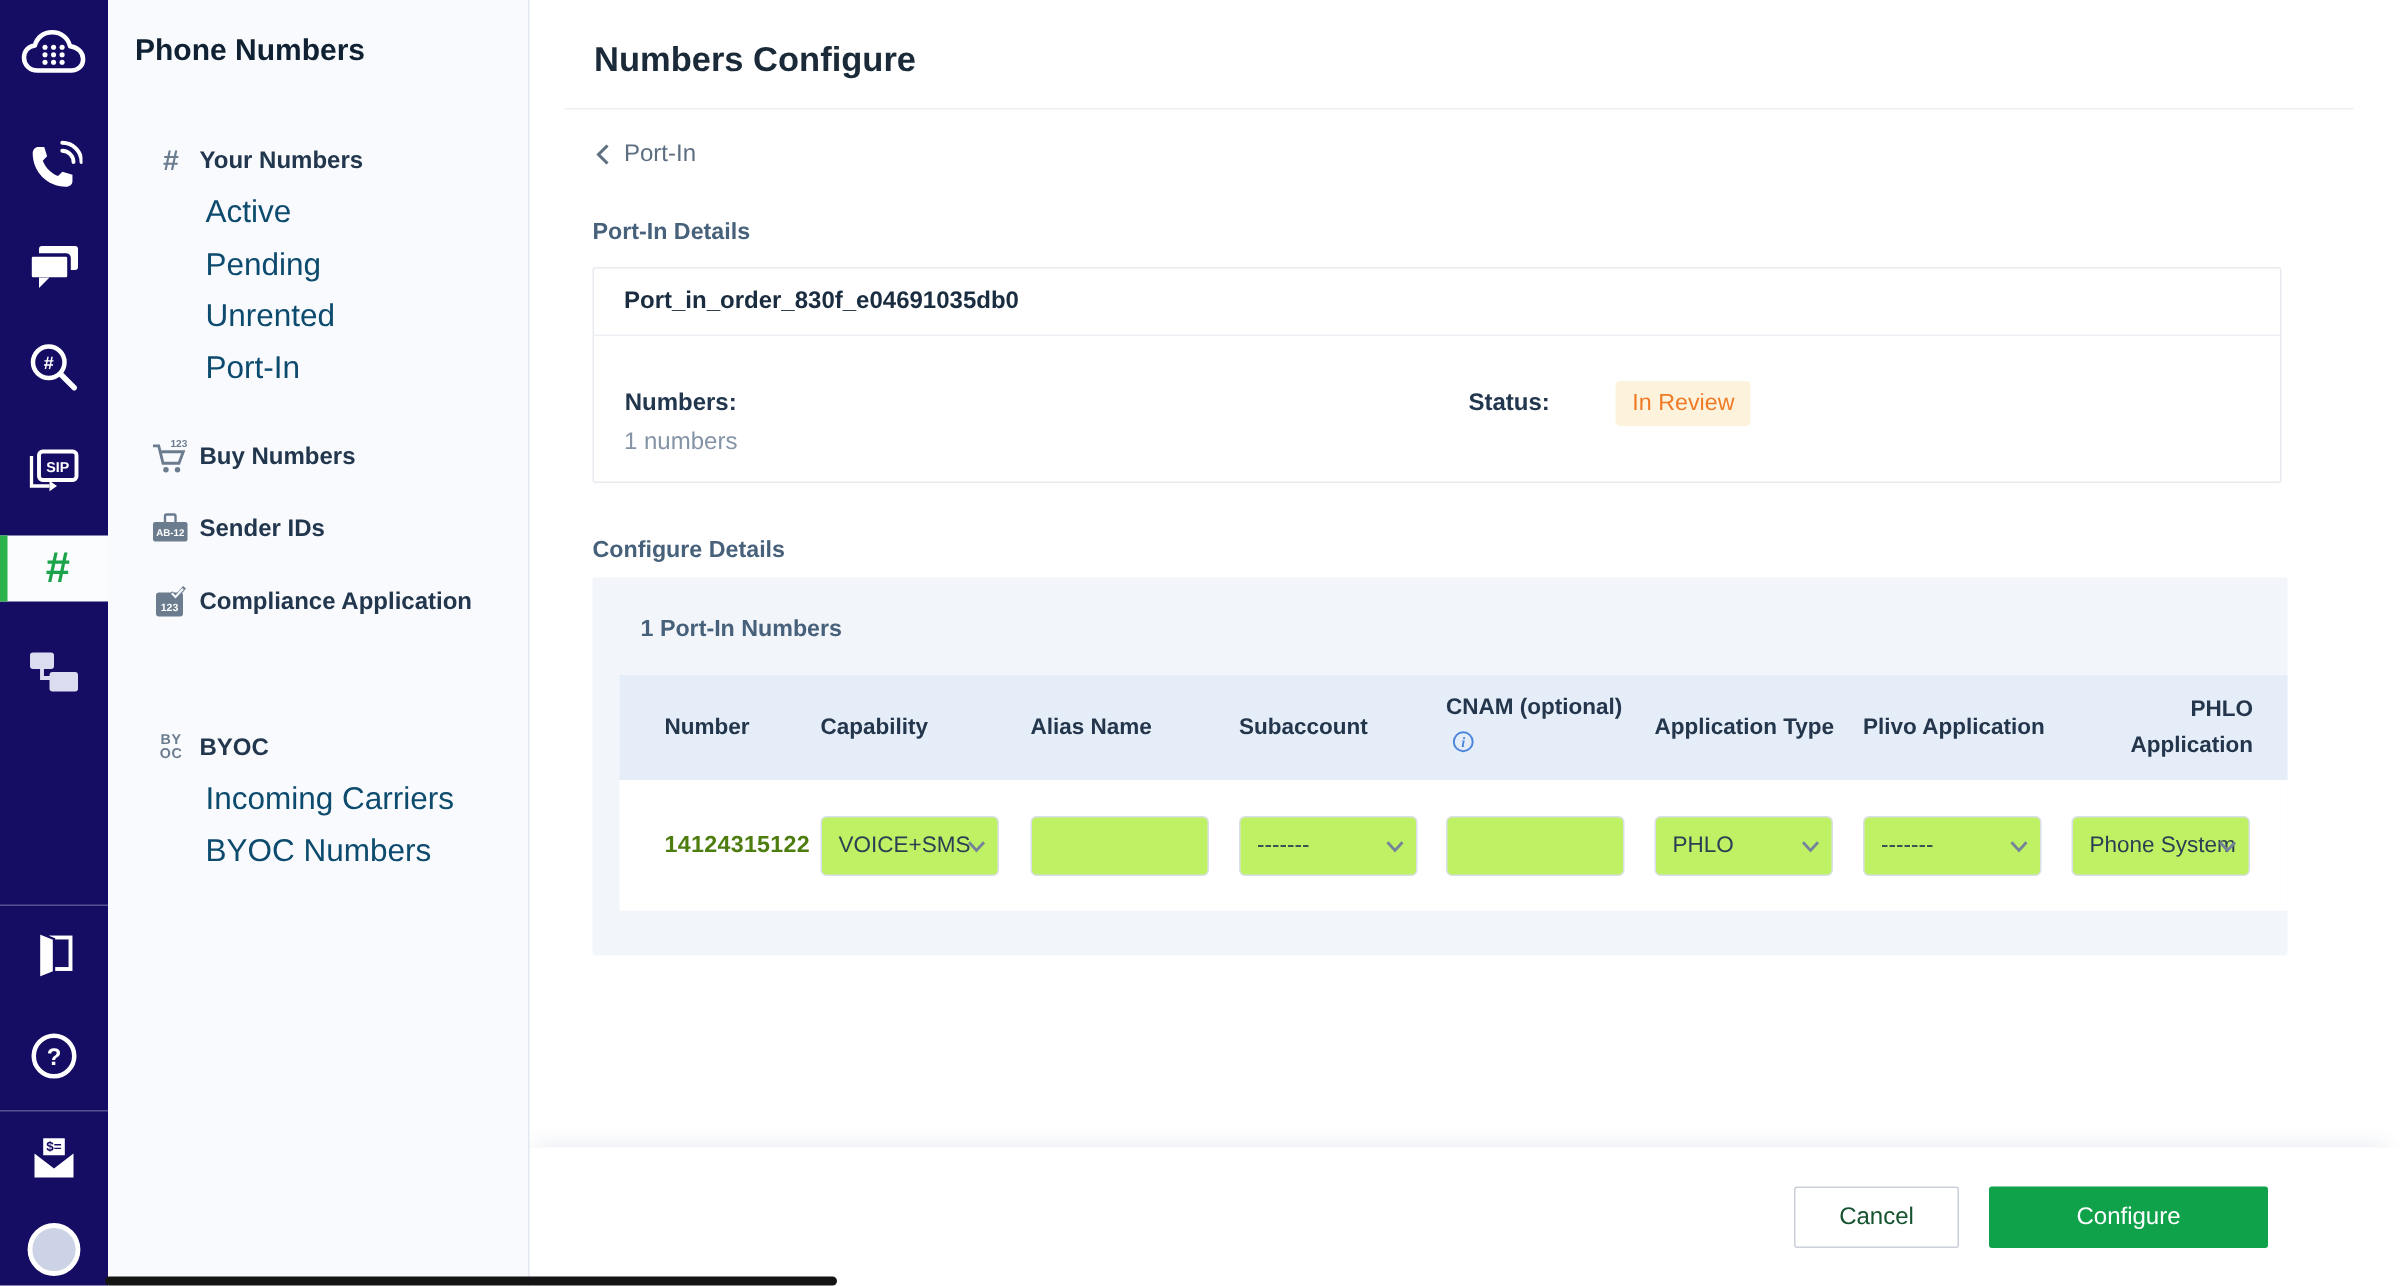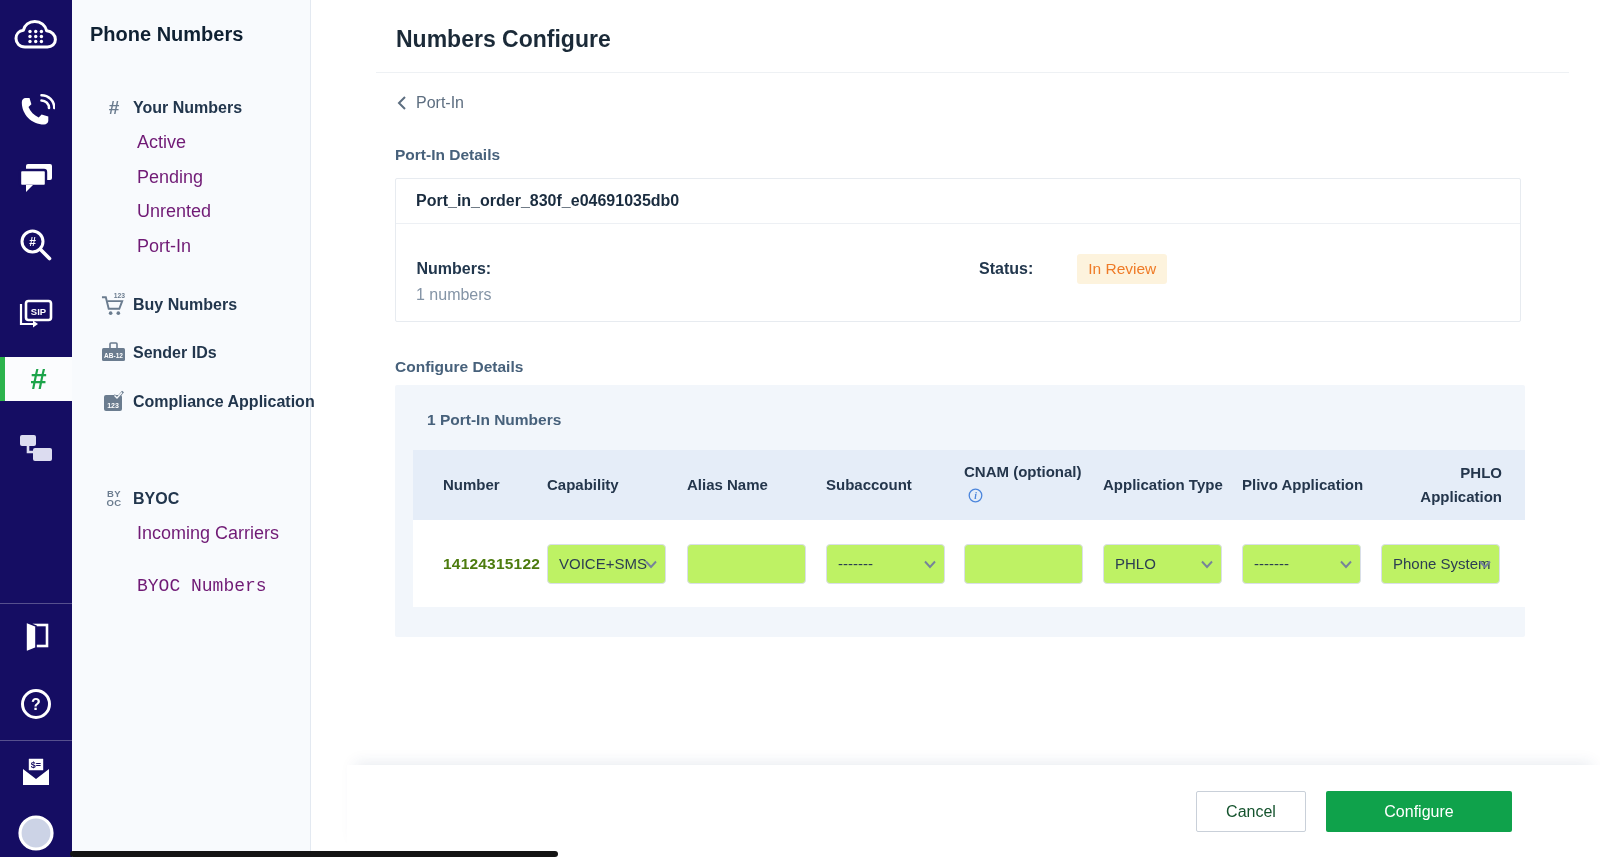--- a/index.html
+++ b/index.html
@@ -9,28 +9,28 @@
     font-family:"Liberation Sans", sans-serif; background:#fff; color:#22344a;
   }
   
   .rail { position:absolute; left:0; top:0; width:72px; height:857px; background:#150d63; z-index:5; }
   .rail-icon { position:absolute; left:0; width:72px; display:flex; align-items:center; justify-content:center; color:#fff; }
   .rail-divider { position:absolute; left:0; width:72px; height:1px; background:rgba(255,255,255,.28); }
   .rail-active { position:absolute; left:0; top:357px; width:72px; height:44px; background:#fbfcfe;
     border-left:5px solid #2cb34c; display:flex; align-items:center; justify-content:center;
     color:#1ca44a; font-size:29px; font-weight:bold; }
   
-  .sidebar { position:absolute; left:72px; top:0; width:239px; height:857px;
+  .sidebar { position:absolute; left:72px; top:0; width:281px; height:857px;
     background:#f8fafd; border-right:1px solid #e3e9f1; z-index:4; }
   .sidebar-title { position:absolute; left:18px; top:23px; font-size:20px; font-weight:bold; color:#0f2133; }
   .nav-item { position:absolute; left:0; width:275px; height:23px; display:flex; align-items:center; cursor:pointer; }
   .nav-item .nav-ico { position:absolute; left:29px; width:26px; display:flex; justify-content:center; color:#6b7c8f; }
   .nav-item .nav-label { position:absolute; left:61px; font-size:16px; font-weight:600; color:#22364d; }
   .nav-sub { position:absolute; left:65px; height:22px; display:flex; align-items:center;
-    font-size:18px; color:#701a75; cursor:pointer; }
+    font-size:21px; color:#0c4a6e; cursor:pointer; }
   .byoc-ico { display:flex; flex-direction:column; align-items:center; font-size:9.5px; font-weight:bold;
     line-height:8.5px; color:#6b7c8f; letter-spacing:.4px; }
   
   .main { position:absolute; left:347px; top:0; width:1253px; height:857px; background:#fff; }
   .page-title { position:absolute; left:49px; top:26px; font-size:23px; font-weight:600; color:#1b2a38; }
   .title-divider { position:absolute; left:29px; top:72px; width:1193px; height:1px; background:#eef1f4; }
   .back-link { position:absolute; left:49px; top:94px; display:flex; align-items:center; gap:9px;
     color:#5d6e80; font-size:16px; cursor:pointer; }
   .section-heading { position:absolute; font-size:15.5px; font-weight:bold; color:#47617b; }
   
@@ -224,21 +224,21 @@
   <div class="nav-item" style="top:487px;">
     <span class="nav-ico">
       <span class="byoc-ico">
           <span>BY</span>
           <span>OC</span>
         </span>
     </span>
     <span class="nav-label">BYOC</span>
   </div>
   <div class="nav-sub" style="top:522px;">Incoming Carriers</div>
-  <div class="nav-sub" style="top:575px;font-family:Liberation Mono, monospace;">BYOC Numbers</div>
+  <div class="nav-sub" style="top:557px;">BYOC Numbers</div>
 </div>
 
 <div class="main">
   <div class="page-title">Numbers Configure</div>
   <div class="title-divider"></div>
 
   <div class="back-link">
     <svg width="11" height="16" viewBox="0 0 11 16">
       <polyline points="9,2 3,8 9,14" fill="none" stroke="#5d6e80" stroke-width="2"></polyline>
     </svg>

